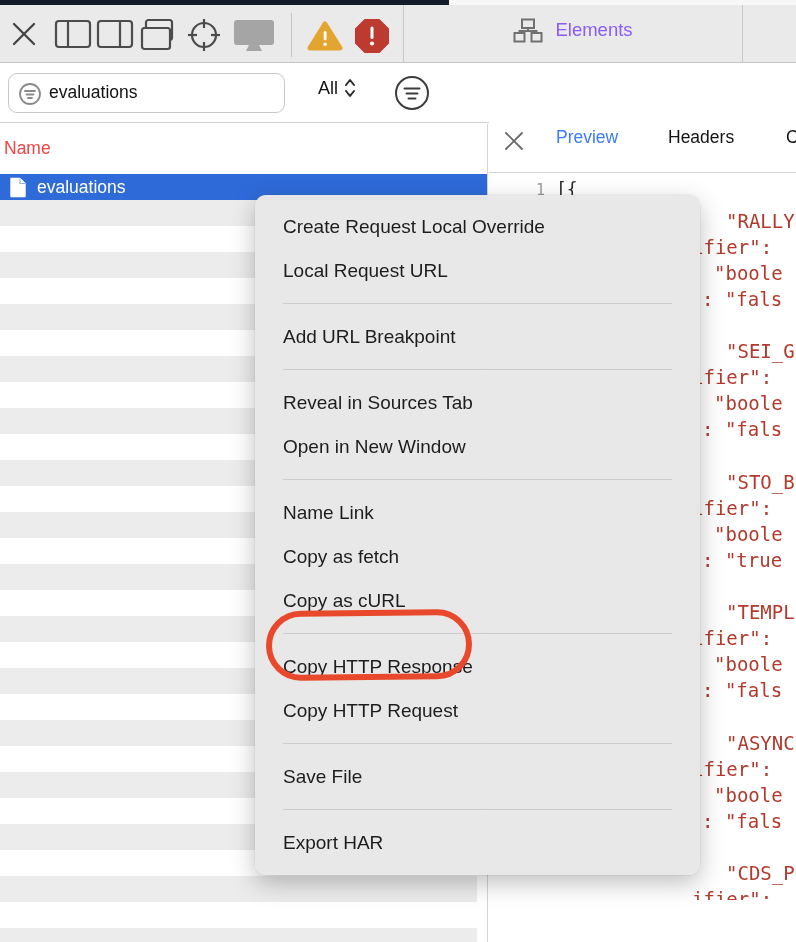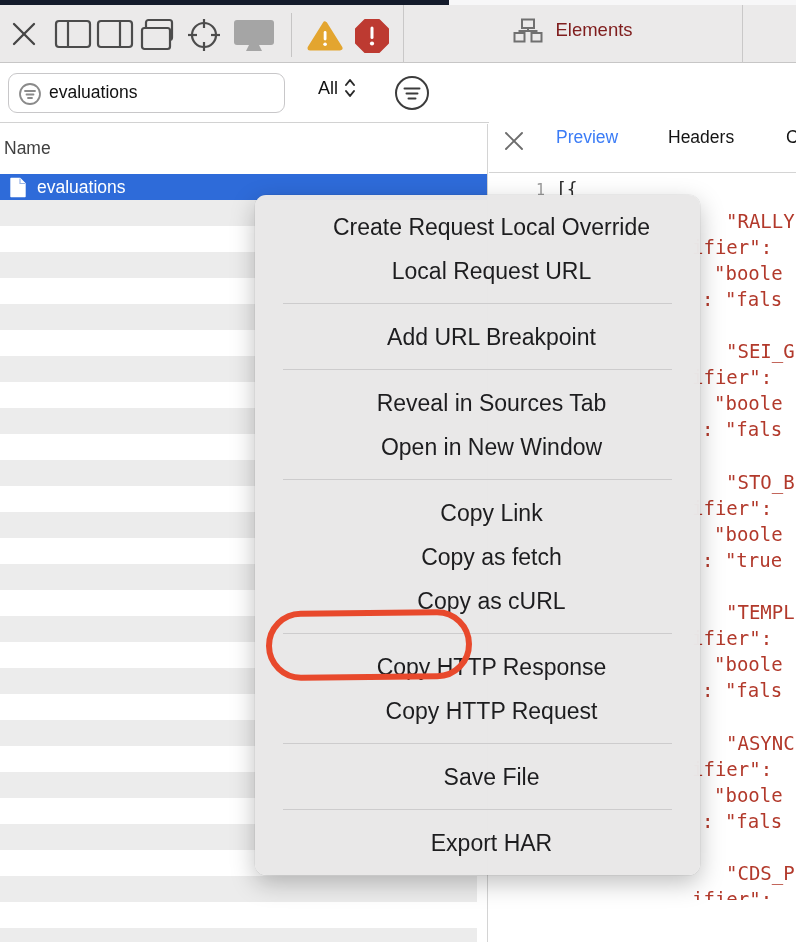--- a/index.html
+++ b/index.html
@@ -8,32 +8,32 @@
 
   
   .top-strip { position:absolute; left:0; top:0; width:796px; height:5px; background:#f7f7f8; }
   .top-strip .dark { position:absolute; left:0; top:0; width:449px; height:5px; background:#141b2b; }
 
   
   .toolbar { position:absolute; left:0; top:5px; width:796px; height:58px; background:#ebeaea; border-bottom:1px solid #c7c6c6; }
   .tb-icon { position:absolute; cursor:default; }
   .tb-divider { position:absolute; width:1px; background:#c6c5c5; }
   .tab-sep { position:absolute; top:0; width:1px; height:58px; background:#c9c8c8; }
-  .elements-tab { position:absolute; left:404px; top:0; width:338px; height:50px; display:flex; align-items:center; justify-content:center; gap:12px; color:#7f1d1d; font-size:18.5px; }
+  .elements-tab { position:absolute; left:404px; top:0; width:338px; height:50px; display:flex; align-items:center; justify-content:center; gap:12px; color:#8b5cf6; font-size:18.5px; }
 
   
   .filter-row { position:absolute; left:0; top:64px; width:796px; height:59px; background:#fff; border-bottom:1px solid #d2d2d2; }
   .search-box { position:absolute; left:8px; top:9px; width:277px; height:40px; border:1.5px solid #c8c7c9; border-radius:9px; background:#fff; }
   .search-box svg { position:absolute; left:9px; top:8px; }
   .search-box input { position:absolute; left:40px; top:0; width:228px; height:37px; border:none; outline:none; font-family:"Liberation Sans",sans-serif; font-size:17.5px; color:#111; background:transparent; }
   .scope { position:absolute; left:318px; top:13px; font-size:18px; color:#111; display:flex; align-items:center; gap:6px; }
   .filter-btn { position:absolute; left:393px; top:10px; }
 
   
-  .name-header { position:absolute; left:4px; top:138px; font-size:17.5px; color:#404040; }
+  .name-header { position:absolute; left:4px; top:138px; font-size:17.5px; color:#ef4444; }
   .rows { position:absolute; left:0; top:200px; width:477px; z-index:1; }
   .row-stripe { width:477px; height:26px; }
   .row-stripe.g { background:#ececec; }
   .row-stripe.w { background:#ffffff; }
   .selected-row { position:absolute; left:0; top:174px; width:487px; height:26px; background:#2e6bd9; z-index:1; display:flex; align-items:center; }
   .selected-row .doc { margin-left:9px; }
   .selected-row .lbl { color:#fff; font-size:17.5px; margin-left:10px; }
 
   
   .v-border { position:absolute; left:487px; top:124px; width:1px; height:818px; background:#d4d4d4; z-index:2; }
@@ -47,21 +47,21 @@
   
   .code-gutter-num { position:absolute; left:536px; top:181px; font-family:"DejaVu Sans Mono",monospace; font-size:15px; color:#9b9b9b; z-index:1; }
   .code-line-one { position:absolute; left:556px; top:178px; font-family:"DejaVu Sans Mono",monospace; font-size:18px; color:#2d2d2d; z-index:1; }
   .code-frag { position:absolute; font-family:"DejaVu Sans Mono",monospace; font-size:19px; line-height:22px; white-space:pre; z-index:1; }
   .code-frag.clip { clip-path: inset(0 0 45% 0); }
 
   
   .context-menu { position:absolute; left:255px; top:195px; width:445px; padding:10px 0;
     background:rgba(233,232,232,0.98); border-radius:11px; z-index:10;
     box-shadow:0 8px 24px rgba(0,0,0,0.25), 0 0 0 0.5px rgba(0,0,0,0.08); }
-  .menu-item { height:44px; line-height:44px; padding-left:28px; font-size:23px; color:#1d1d1f; cursor:default;text-align:center; }
+  .menu-item { height:44px; line-height:44px; padding-left:28px; font-size:19px; color:#1d1d1f; cursor:default; }
   .menu-sep { height:1px; background:#cdcccd; margin:10px 28px 11px 28px; }
 
   
   .annotation { position:absolute; left:266px; top:610px; width:206px; height:70px;
     border:6px solid #e8492c; border-radius:35px; z-index:12; transform:rotate(-0.6deg); }
 </style>
 </head>
 <body>
 
 <div class="screen">
@@ -228,21 +228,21 @@
 
   <div class="context-menu" id="ctx-menu">
       <div class="menu-item">Create Request Local Override</div>
       <div class="menu-item">Local Request URL</div>
       <div class="menu-sep"></div>
       <div class="menu-item">Add URL Breakpoint</div>
       <div class="menu-sep"></div>
       <div class="menu-item">Reveal in Sources Tab</div>
       <div class="menu-item">Open in New Window</div>
       <div class="menu-sep"></div>
-      <div class="menu-item">Copy Link</div>
+      <div class="menu-item">Name Link</div>
       <div class="menu-item">Copy as fetch</div>
       <div class="menu-item">Copy as cURL</div>
       <div class="menu-sep"></div>
       <div class="menu-item">Copy HTTP Response</div>
       <div class="menu-item">Copy HTTP Request</div>
       <div class="menu-sep"></div>
       <div class="menu-item">Save File</div>
       <div class="menu-sep"></div>
       <div class="menu-item">Export HAR</div>
     </div>

